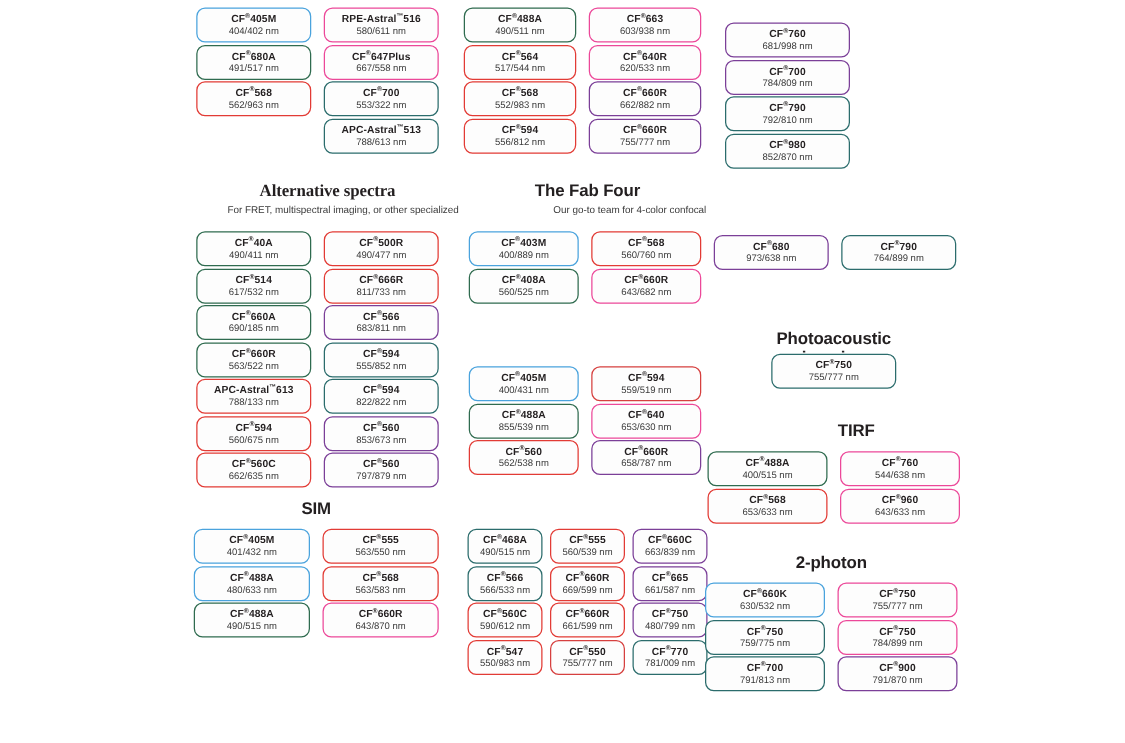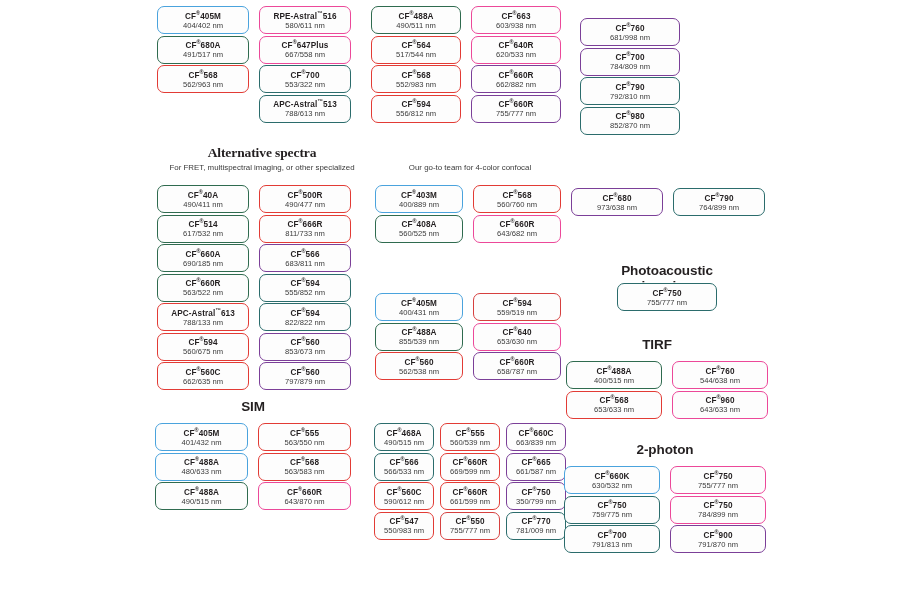--- a/index.html
+++ b/index.html
@@ -52,21 +52,21 @@
     text-align:center;
     color:#231f20;
     letter-spacing:-0.1px;
     white-space:nowrap;
   }
   .sec-title.two-line{line-height:1.12;white-space:normal;}
   .sec-sub{
     position:absolute;
     font-size:7.9px;
     font-weight:normal;
-    text-align:center;
+    text-align:right;
     color:#3a3a3a;
     white-space:nowrap;
   }
 </style>
 </head>
 <body>
 
 <div class="canvas">
     <div class="chip" style="left: 157px; top: 6px; width: 92px; height: 28px; border-color: rgb(74, 163, 221);">
       <div class="nm">CF<sup>®</sup>405M</div>
@@ -195,20 +195,21 @@
       <div class="wl">822/822 nm</div>
     </div>
     <div class="chip" style="left: 259px; top: 332.5px; width: 92px; height: 28px; border-color: rgb(123, 63, 152);">
       <div class="nm">CF<sup>®</sup>560</div>
       <div class="wl">853/673 nm</div>
     </div>
     <div class="chip" style="left: 259px; top: 362px; width: 92px; height: 28px; border-color: rgb(123, 63, 152);">
       <div class="nm">CF<sup>®</sup>560</div>
       <div class="wl">797/879 nm</div>
     </div>
+    <div class="sec-title" style="left: 375px; top: 145px; width: 190px;">The Fab Four</div>
     <div class="sec-sub" style="left: 375px; top: 163px; width: 190px;">Our go-to team for 4-color confocal</div>
     <div class="chip" style="left: 375px; top: 185px; width: 88px; height: 28px; border-color: rgb(74, 163, 221);">
       <div class="nm">CF<sup>®</sup>403M</div>
       <div class="wl">400/889 nm</div>
     </div>
     <div class="chip" style="left: 375px; top: 214.5px; width: 88px; height: 28px; border-color: rgb(47, 107, 79);">
       <div class="nm">CF<sup>®</sup>408A</div>
       <div class="wl">560/525 nm</div>
     </div>
     <div class="chip" style="left: 473px; top: 185px; width: 88px; height: 28px; border-color: rgb(226, 59, 53);">
@@ -249,21 +250,21 @@
     </div>
     <div class="chip" style="left: 673px; top: 188px; width: 92px; height: 28px; border-color: rgb(43, 108, 108);">
       <div class="nm">CF<sup>®</sup>790</div>
       <div class="wl">764/899 nm</div>
     </div>
     <div class="sec-title two-line" style="left: 596px; top: 239px; width: 142px; margin-top: 24px;">Photoacoustic imaging</div>
     <div class="chip" style="left: 617px; top: 283px; width: 100px; height: 28px; border-color: rgb(43, 108, 108);">
       <div class="nm">CF<sup>®</sup>750</div>
       <div class="wl">755/777 nm</div>
     </div>
-    <div class="sec-title" style="left: 556px; top: 337px; width: 202px;">TIRF</div>
+    <div class="sec-title" style="left: 584px; top: 337px; width: 202px;">TIRF</div>
     <div class="chip" style="left: 566px; top: 361px; width: 96px; height: 28px; border-color: rgb(47, 107, 79);">
       <div class="nm">CF<sup>®</sup>488A</div>
       <div class="wl">400/515 nm</div>
     </div>
     <div class="chip" style="left: 566px; top: 390.5px; width: 96px; height: 28px; border-color: rgb(226, 59, 53);">
       <div class="nm">CF<sup>®</sup>568</div>
       <div class="wl">653/633 nm</div>
     </div>
     <div class="chip" style="left: 672px; top: 361px; width: 96px; height: 28px; border-color: rgb(236, 72, 153);">
       <div class="nm">CF<sup>®</sup>760</div>
@@ -333,21 +334,21 @@
     <div class="chip" style="left: 506px; top: 423px; width: 60px; height: 28px; border-color: rgb(123, 63, 152);">
       <div class="nm">CF<sup>®</sup>660C</div>
       <div class="wl">663/839 nm</div>
     </div>
     <div class="chip" style="left: 506px; top: 452.5px; width: 60px; height: 28px; border-color: rgb(123, 63, 152);">
       <div class="nm">CF<sup>®</sup>665</div>
       <div class="wl">661/587 nm</div>
     </div>
     <div class="chip" style="left: 506px; top: 482px; width: 60px; height: 28px; border-color: rgb(123, 63, 152);">
       <div class="nm">CF<sup>®</sup>750</div>
-      <div class="wl">350/799 nm</div>
+      <div class="wl">480/799 nm</div>
     </div>
     <div class="chip" style="left: 506px; top: 511.5px; width: 60px; height: 28px; border-color: rgb(43, 108, 108);">
       <div class="nm">CF<sup>®</sup>770</div>
       <div class="wl">781/009 nm</div>
     </div>
     <div class="sec-title" style="left: 564px; top: 442px; width: 202px;">2-photon</div>
     <div class="chip" style="left: 564px; top: 466px; width: 96px; height: 28px; border-color: rgb(74, 163, 221);">
       <div class="nm">CF<sup>®</sup>660K</div>
       <div class="wl">630/532 nm</div>
     </div>

